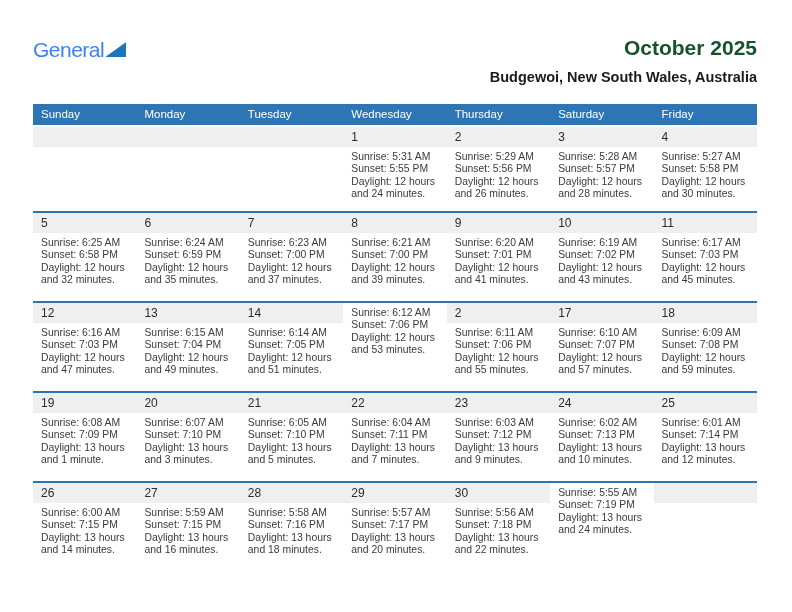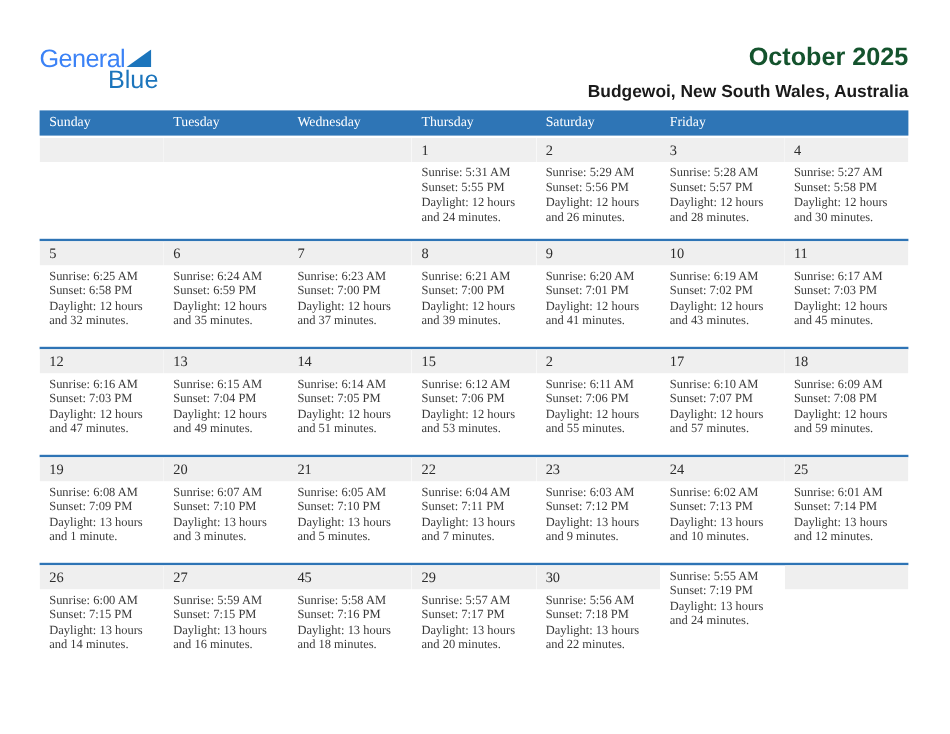--- a/index.html
+++ b/index.html
@@ -24,21 +24,21 @@
     margin-left: 1px;
   }
   .brand-line2 { font-size: 21px; color: #1C75BC; text-align: right; margin-top: -7px; }
 
   
   .titles { position: absolute; top: 36px; right: 35px; text-align: right; }
   .page-title { font-size: 21px; font-weight: 700; color: #14532d; line-height: 1.15; }
   .page-subtitle { font-size: 14.5px; font-weight: 700; color: #1a1a1a; margin-top: 9px; }
 
   
-  .calendar { position: absolute; top: 92px; left: 33px; width: 724px; font-family: Liberation Serif, serif; }
+  .calendar { position: absolute; top: 104px; left: 33px; width: 724px; }
   .weekday-row {
     display: grid;
     grid-template-columns: repeat(7, 1fr);
     background: #2E75B6;
     height: 21px;
   }
   .wd {
     color: #ffffff;
     font-size: 11.5px;
     line-height: 21px;
@@ -72,31 +72,31 @@
 </style>
 </head>
 <body>
 
 <div class="page">
 
   <div class="brand">
     <div class="brand-line1">
       <span>General</span><span class="brand-triangle"></span>
     </div>
-    <div class="brand-line2">Blue</div>
   </div>
 
   <div class="titles">
     <div class="page-title">October 2025</div>
     <div class="page-subtitle">Budgewoi, New South Wales, Australia</div>
   </div>
 
   <div class="calendar">
     <div class="weekday-row" id="weekday-row">
         <div class="wd">Sunday</div>
+        <div class="wd">Monday</div>
         <div class="wd">Tuesday</div>
         <div class="wd">Wednesday</div>
         <div class="wd">Thursday</div>
         <div class="wd">Saturday</div>
         <div class="wd">Friday</div>
       </div>
     <div id="weeks">
         <div class="week first">
           <div class="cell">
             <div class="band"></div>
@@ -231,21 +231,20 @@
           <div class="cell">
             <div class="band">14</div>
             <div class="details">
               <div>Sunrise: 6:14 AM</div>
               <div>Sunset: 7:05 PM</div>
               <div>Daylight: 12 hours</div>
               <div>and 51 minutes.</div>
             </div>
           </div>
           <div class="cell">
-            <div class="band">15</div>
             <div class="details">
               <div>Sunrise: 6:12 AM</div>
               <div>Sunset: 7:06 PM</div>
               <div>Daylight: 12 hours</div>
               <div>and 53 minutes.</div>
             </div>
           </div>
           <div class="cell">
             <div class="band">2</div>
             <div class="details">
@@ -352,21 +351,21 @@
           <div class="cell">
             <div class="band">27</div>
             <div class="details">
               <div>Sunrise: 5:59 AM</div>
               <div>Sunset: 7:15 PM</div>
               <div>Daylight: 13 hours</div>
               <div>and 16 minutes.</div>
             </div>
           </div>
           <div class="cell">
-            <div class="band">45</div>
+            <div class="band">28</div>
             <div class="details">
               <div>Sunrise: 5:58 AM</div>
               <div>Sunset: 7:16 PM</div>
               <div>Daylight: 13 hours</div>
               <div>and 18 minutes.</div>
             </div>
           </div>
           <div class="cell">
             <div class="band">29</div>
             <div class="details">

